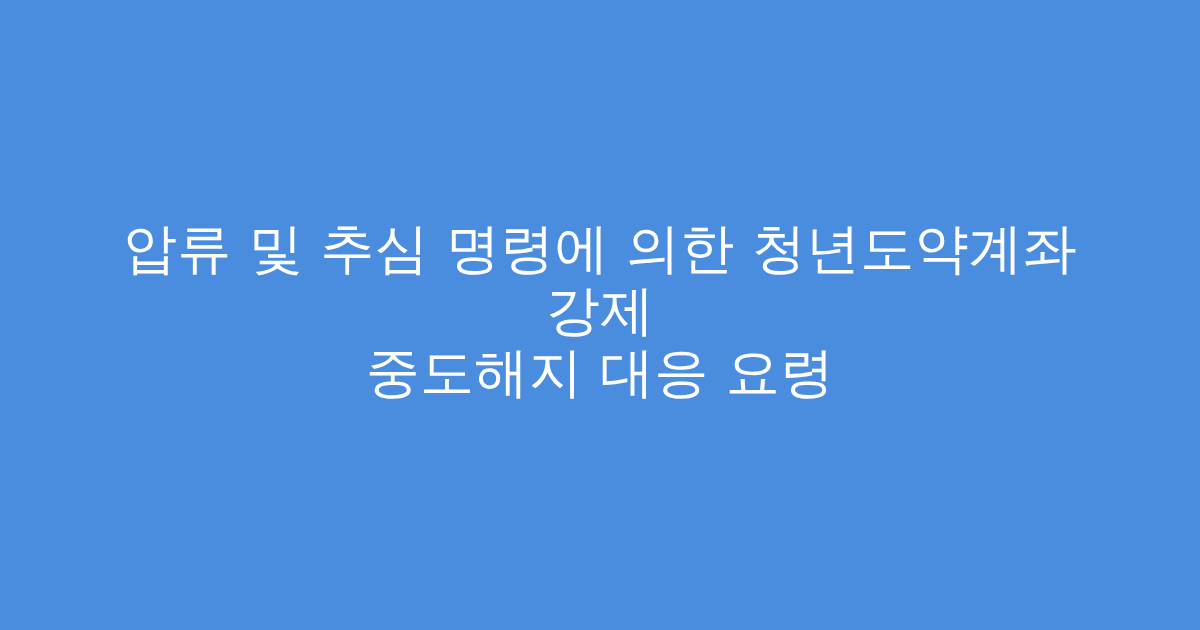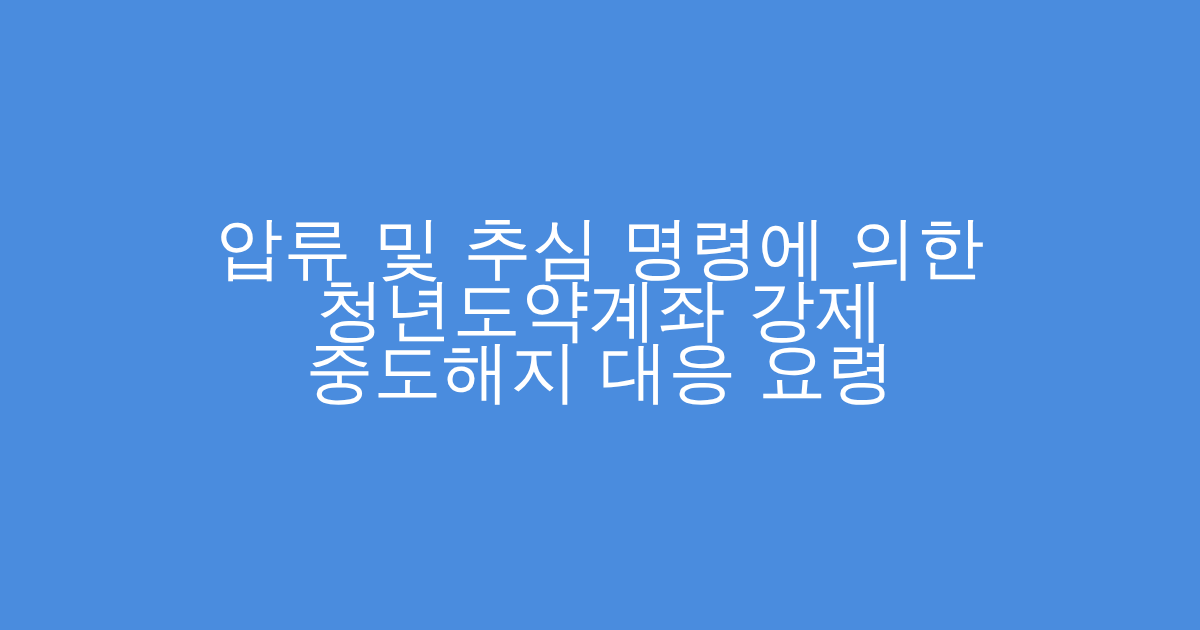--- a/index.html
+++ b/index.html
@@ -36,21 +36,21 @@
     
     transform: translateY(-4px);
   }
 
   #title-text {
     margin: 0;
     padding: 0;
     color: #ffffff;
     font-family: "DejaVu Sans", "Liberation Sans", sans-serif;
     font-weight: 400;
-    font-size: 68px;
+    font-size: 54px;
     line-height: 62px;
     letter-spacing: 0.2px;
     word-break: keep-all;
     white-space: pre-line;
     text-rendering: geometricPrecision;
     -webkit-font-smoothing: antialiased;
   }
 </style>
 </head>
 <body>

